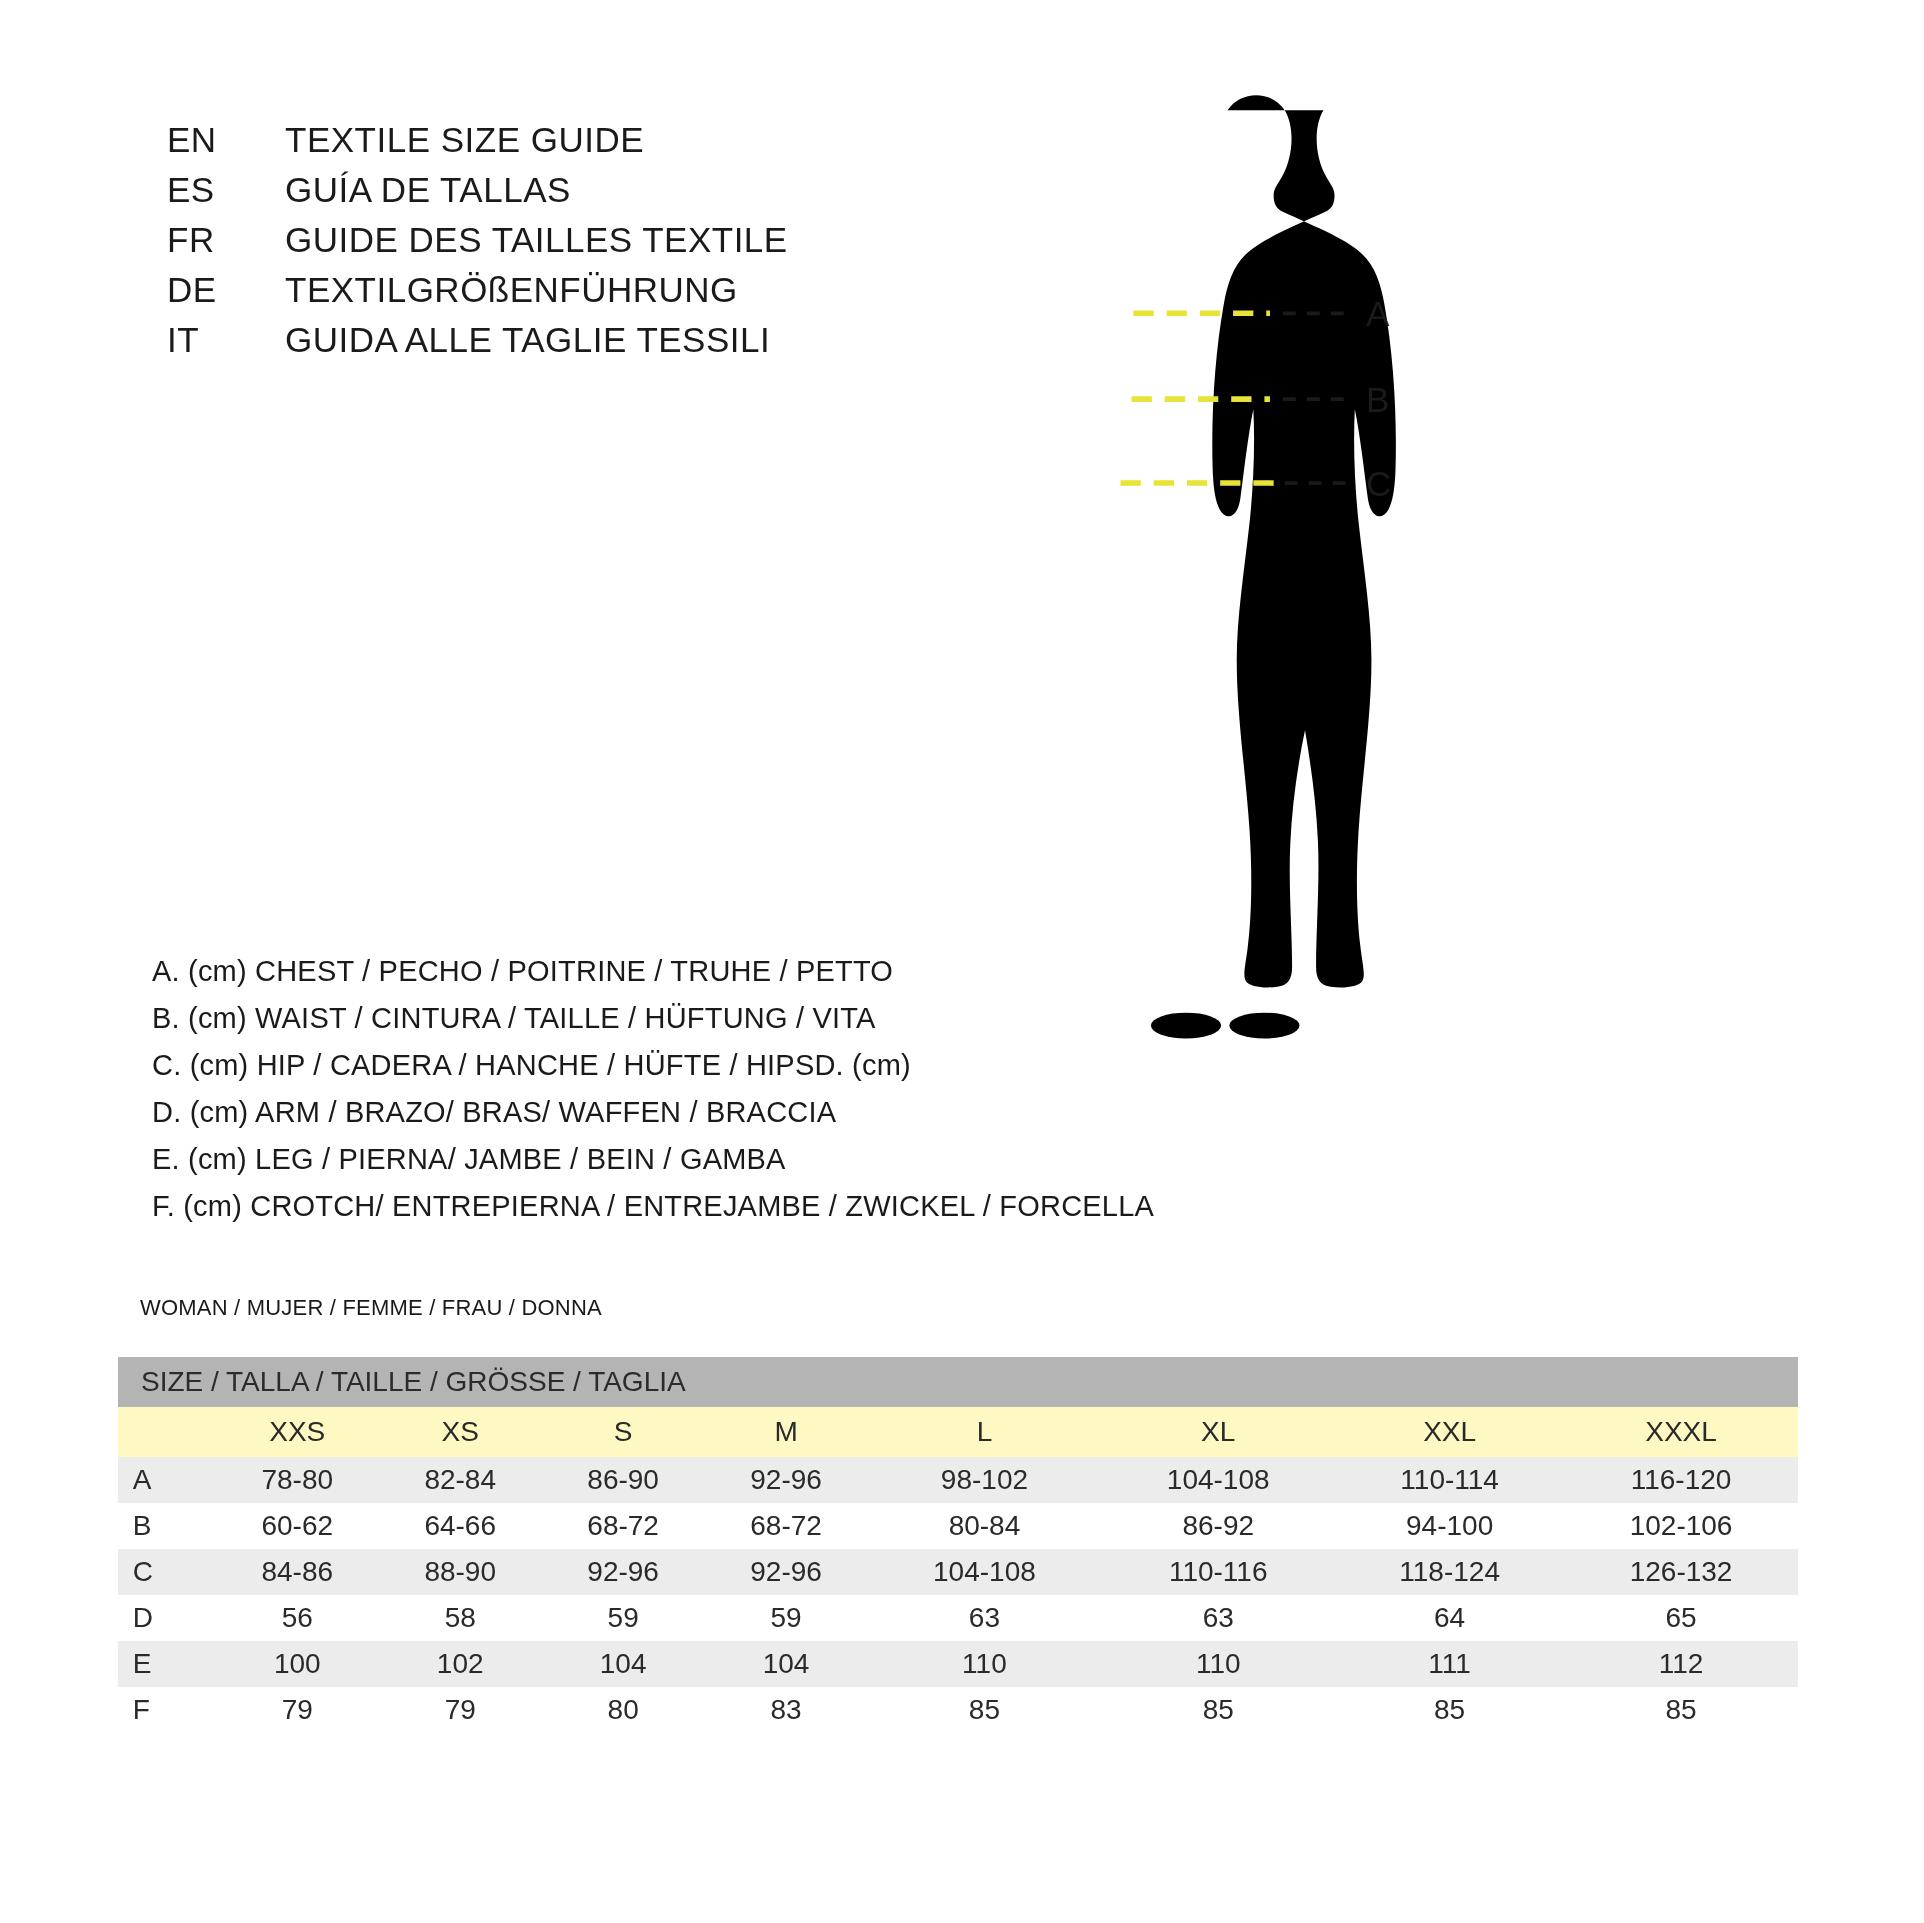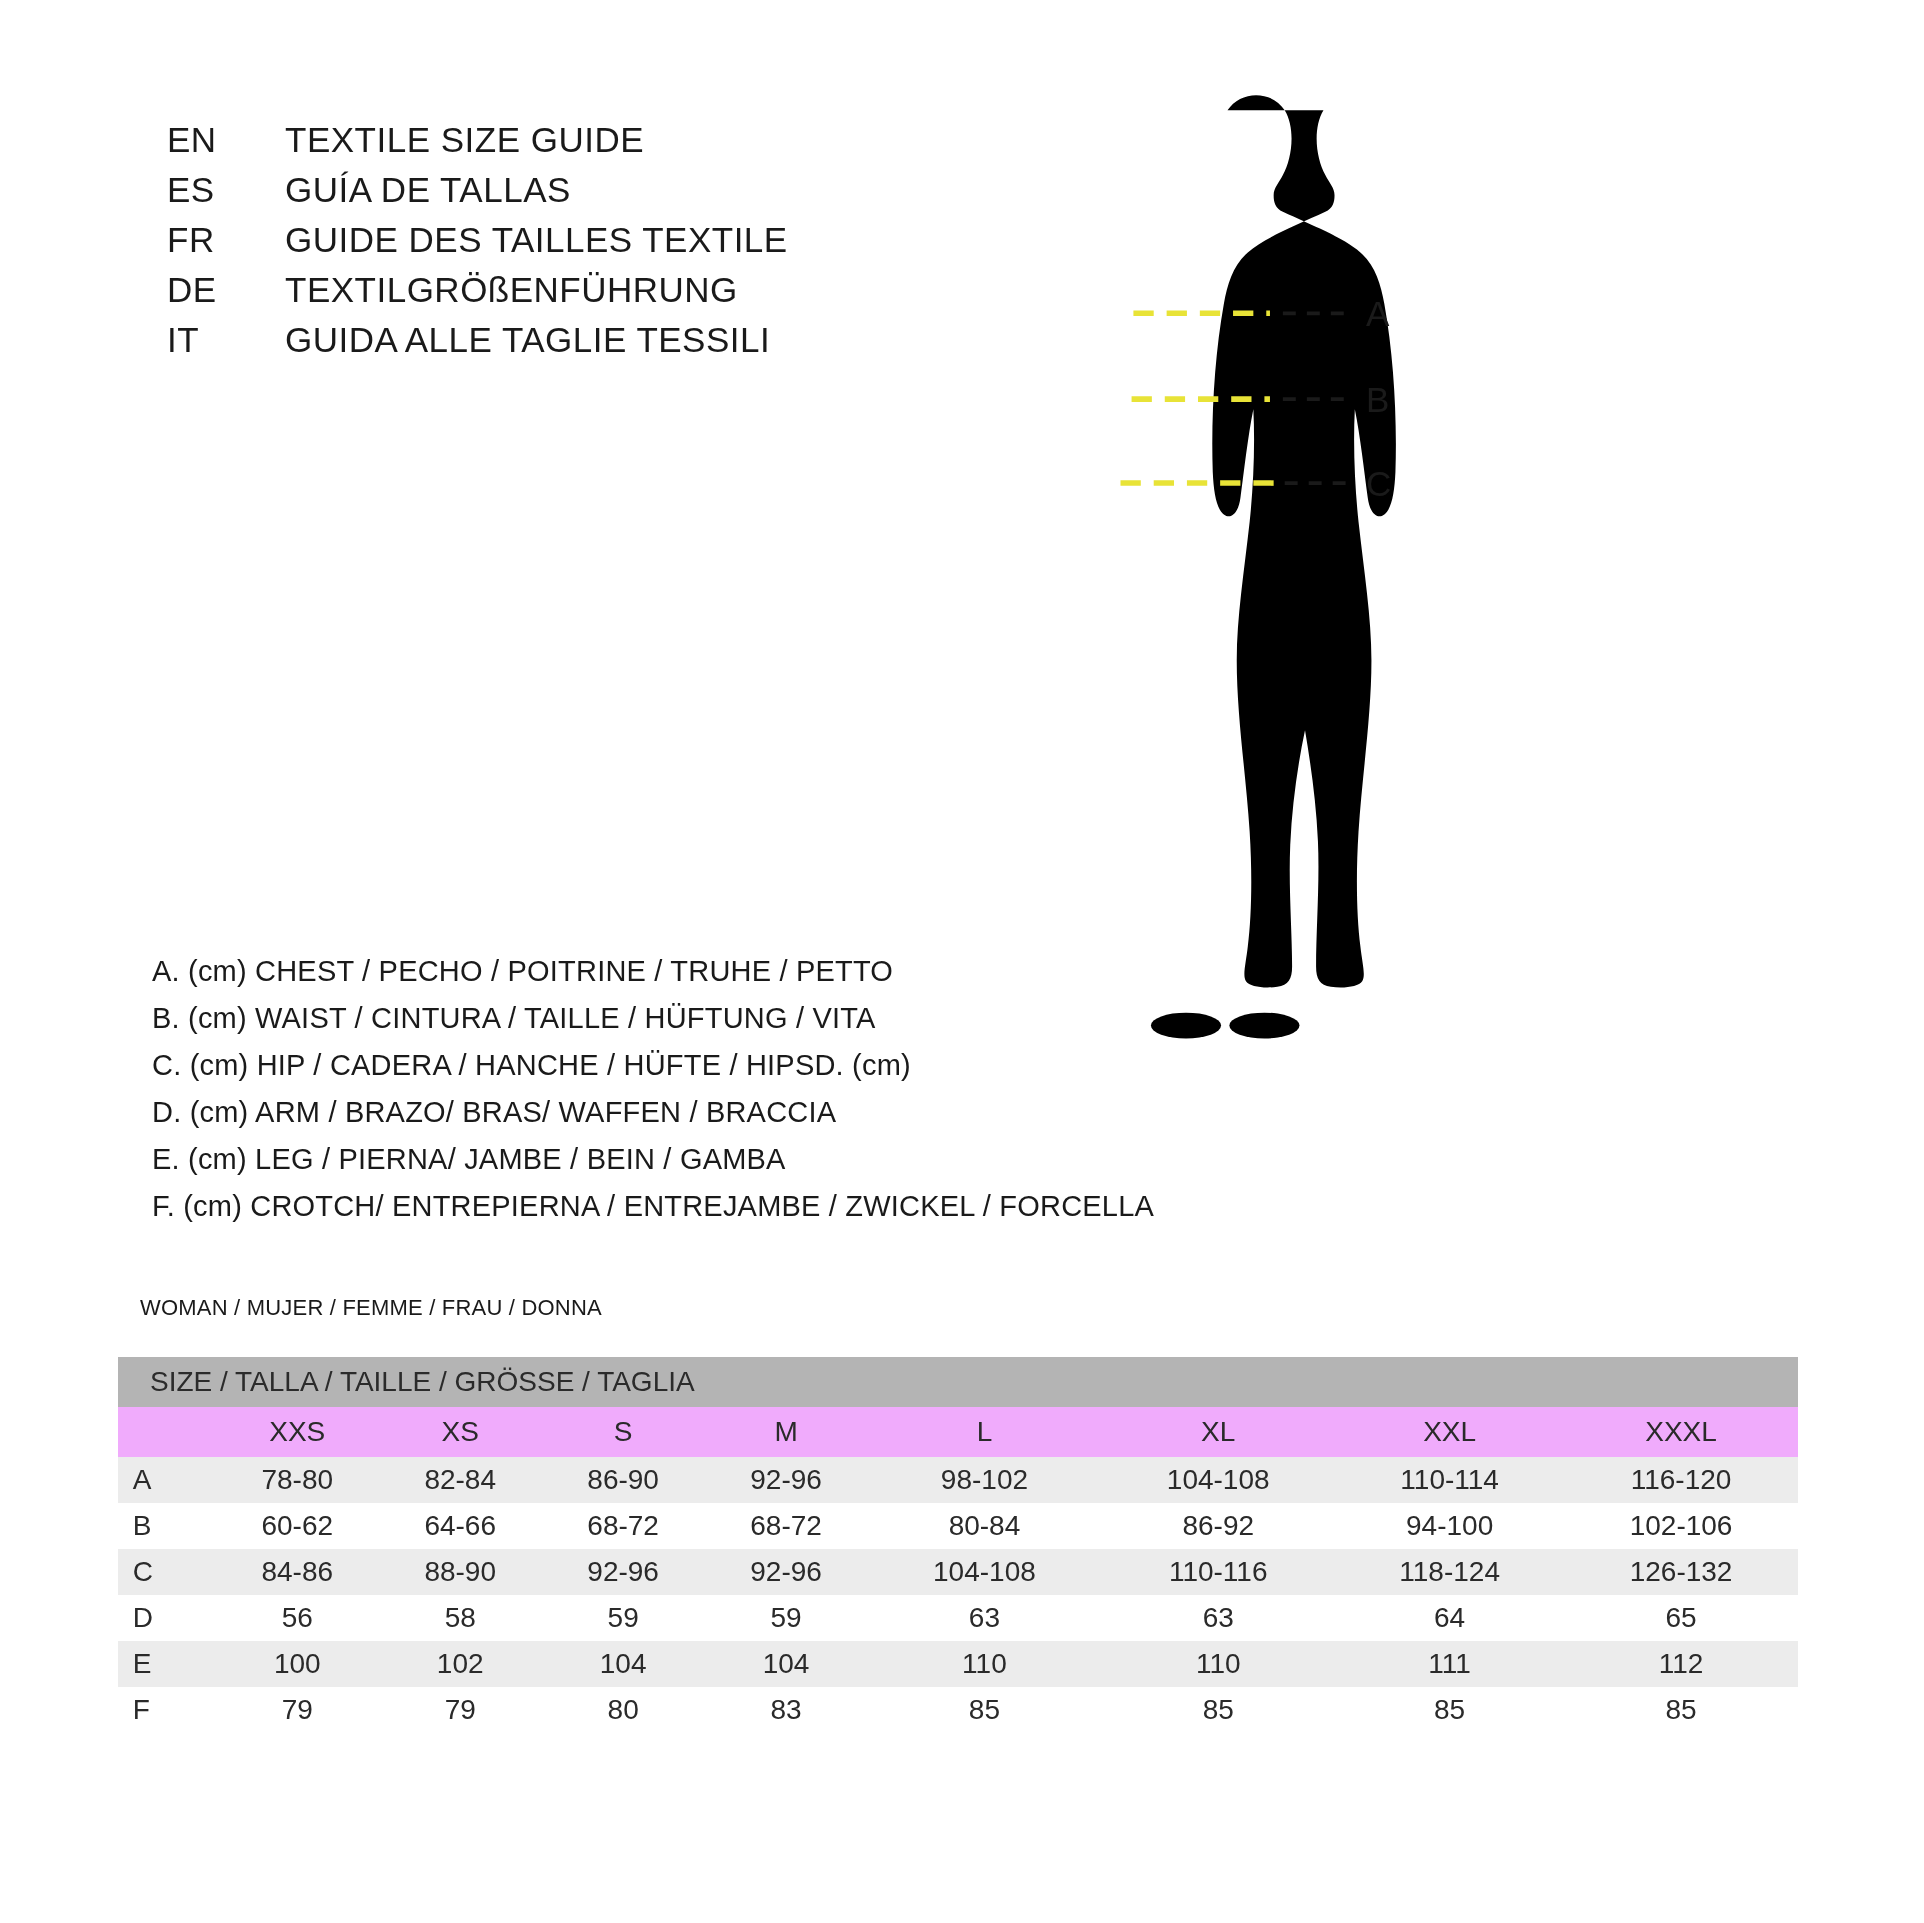--- a/index.html
+++ b/index.html
@@ -74,27 +74,27 @@
     font-weight: normal;
     font-size: 28px;
     color: #2a2a2a;
     padding: 0;
     height: 46px;
     text-align: center;
   }
   #size-table .caption-row td {
     background: #b4b4b4;
     text-align: left;
-    padding-left: 32px;
+    padding-left: 23px;
     height: 50px;
     font-size: 28px;
     color: #2b2b2b;
   }
   #size-table .headrow td {
-    background: #f0abfc;
+    background: #fef9c3;
     height: 50px;
   }
   #size-table tr.shade td {
     background: #ececec;
   }
   #size-table tr.plain td {
     background: #ffffff;
   }
   #size-table td.rowkey {
     text-align: left;

